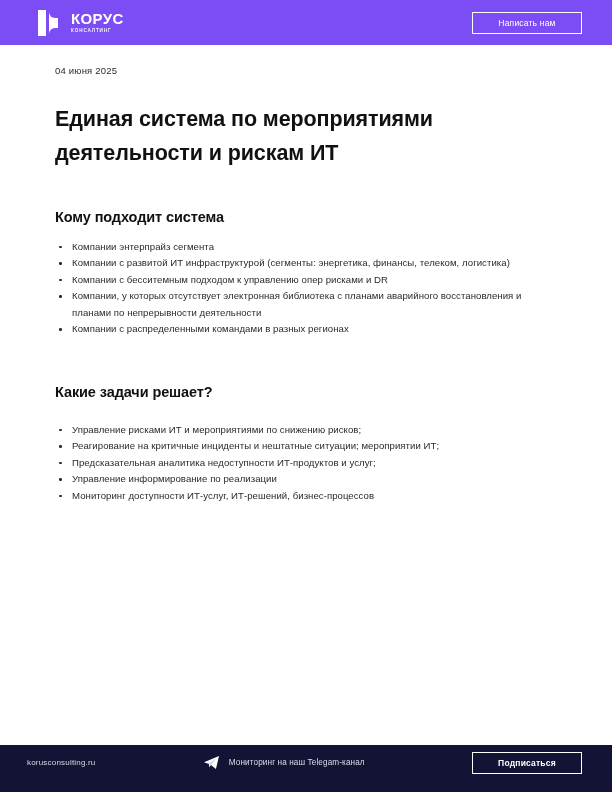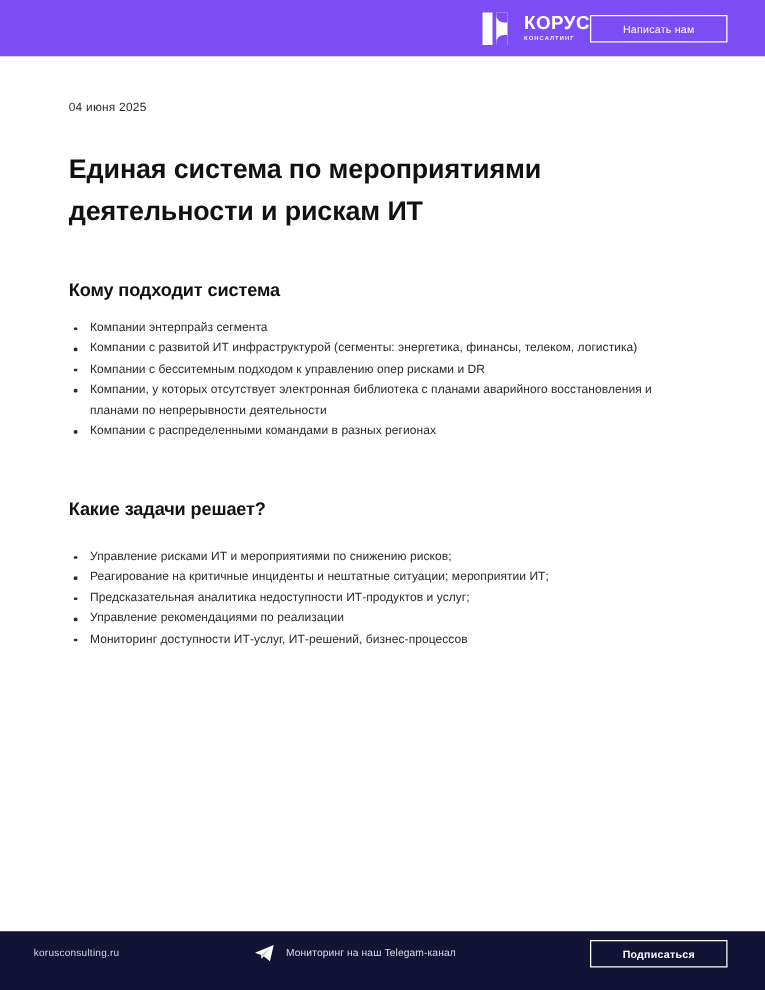--- a/index.html
+++ b/index.html
@@ -19,21 +19,21 @@
   
   .header {
     position: absolute;
     top: 0;
     left: 0;
     width: 612px;
     height: 45px;
     background: #7c4df5;
     display: flex;
     align-items: center;
-    justify-content: flex-end;
+    justify-content: space-between;
     box-sizing: border-box;
     padding: 0 30px 0 38px;
   }
   .brand {
     display: flex;
     align-items: center;
     gap: 8px;
   }
   .logo-mark {
     position: relative;
@@ -116,21 +116,21 @@
     position: absolute;
     top: 45px;
     left: 0;
     width: 612px;
     padding: 0 55px;
     box-sizing: border-box;
   }
   .doc-date {
     font-size: 9.5px;
     color: #2b2b2b;
-    margin-top: 36px;
+    margin-top: 20px;
     letter-spacing: 0.2px;
   }
   .doc-title {
     font-size: 21.5px;
     font-weight: bold;
     color: #111111;
     line-height: 1.6;
     margin-top: 26px;
     letter-spacing: -0.1px;
     max-width: 470px;
@@ -263,21 +263,21 @@
       <li class="bullet-item">Компании с распределенными командами в разных регионах</li>
     </ul>
   </div>
 
   <div class="section section-2">
     <h2 class="section-heading">Какие задачи решает?</h2>
     <ul class="bullet-list list-gap-2">
       <li class="bullet-item">Управление рисками ИТ и мероприятиями по снижению рисков;</li>
       <li class="bullet-item">Реагирование на критичные инциденты и нештатные ситуации; мероприятии ИТ;</li>
       <li class="bullet-item">Предсказательная аналитика недоступности ИТ-продуктов и услуг;</li>
-      <li class="bullet-item">Управление рекомендациями по реализации</li>
+      <li class="bullet-item">Управление информирование по реализации</li>
       <li class="bullet-item">Мониторинг доступности ИТ-услуг, ИТ-решений, бизнес-процессов</li>
     </ul>
   </div>
 
 </div>
 
 <div class="footer">
   <a class="footer-site">korusconsulting.ru</a>
   <div class="footer-center">
     <svg class="tg-icon" viewBox="0 0 24 22" aria-hidden="true">

